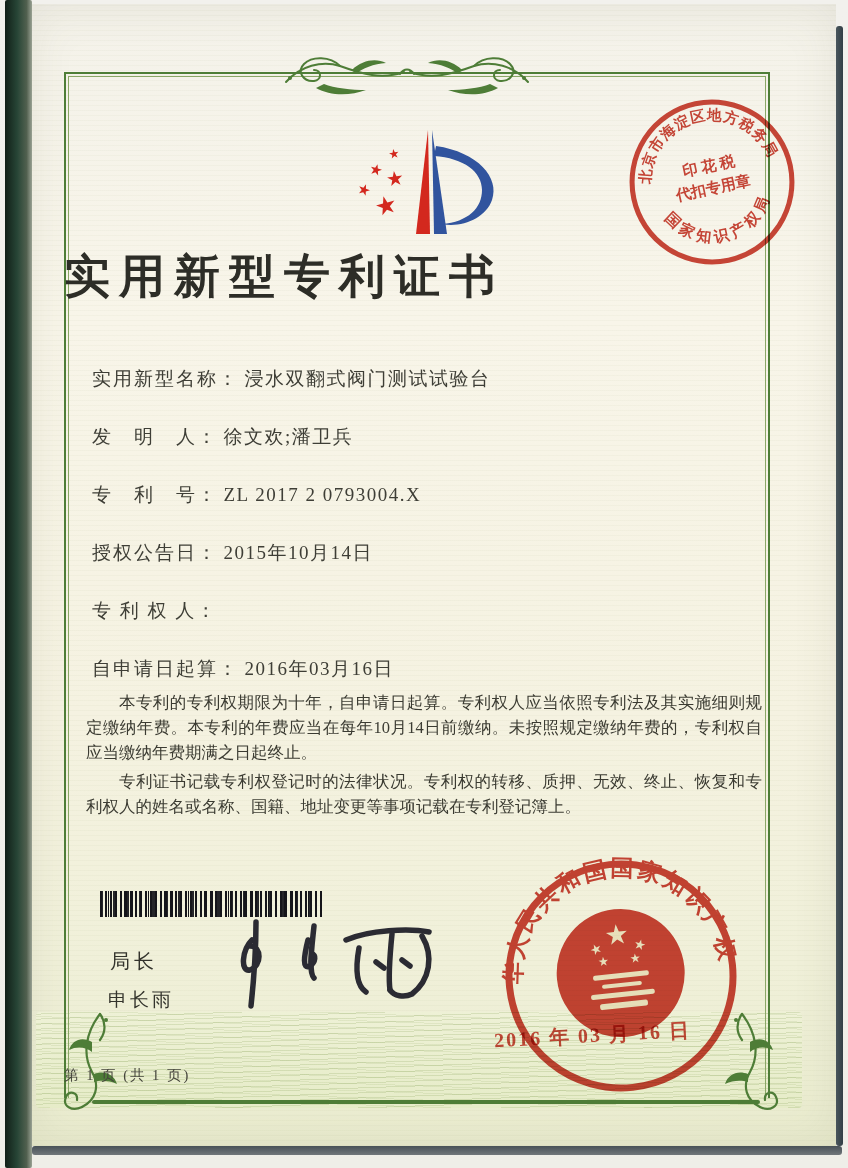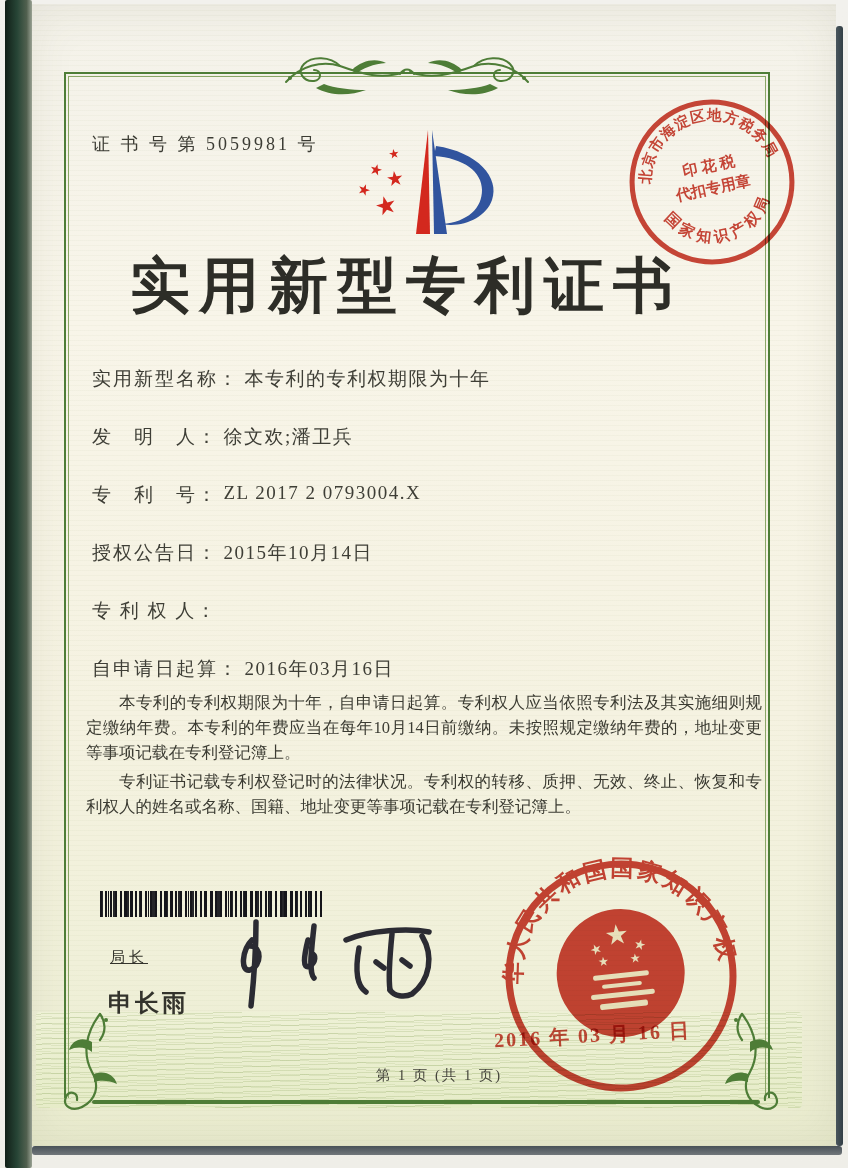--- a/index.html
+++ b/index.html
@@ -34,44 +34,44 @@
     border-left:2px solid var(--frame-green,#4e7d37);
     border-right:2px solid var(--frame-green,#4e7d37);}
   .frame::before{content:'';position:absolute;left:2px;right:2px;top:2px;bottom:0;
     border-top:1px solid #8aa766;border-left:1px solid #8aa766;border-right:1px solid #8aa766;}
   .bottom-line{position:absolute;left:92px;top:1100px;width:668px;height:4px;
     background:var(--frame-green,#4e7d37);border-radius:2px;}
   .orn{position:absolute;}
   
   .cert-no{position:absolute;left:92px;top:132px;font-size:18px;letter-spacing:3px;color:#3c3c34;}
   .logo{position:absolute;left:340px;top:130px;width:190px;height:108px;}
-  .title{position:absolute;left:64px;top:246px;width:684px;text-align:center;
-    font-size:60px;font-weight:600;letter-spacing:9px;color:#2d2d27;}
-  .field{position:absolute;left:92px;display:flex;font-size:19px;color:#3e3e36;letter-spacing:1.5px;}
+  .title{position:absolute;left:64px;top:246px;width:684px;
+    font-size:46px;font-weight:600;letter-spacing:9px;color:#2d2d27;}
+  .field{position:absolute;left:92px;display:flex;font-size:19px;color:#3e3e36;letter-spacing:1.5px;align-items:center;}
   .field .lab{letter-spacing:2px;}
   .field .val{margin-left:6px;}
   .f0{top:366px}.f1{top:424px}.f2{top:482px}.f3{top:540px}.f4{top:598px}.f5{top:656px}
   .paras{position:absolute;left:86px;top:690px;width:676px;}
   .paras p{margin:0 0 4px 0;font-size:16.5px;line-height:25px;text-align:justify;
     text-indent:2em;color:#3b3b32;}
   .barcode{position:absolute;left:100px;top:891px;width:222px;height:26px;
     background-image:
       repeating-linear-gradient(90deg,#15151a 0 2px,transparent 2px 5px),
       repeating-linear-gradient(90deg,#15151a 0 1px,transparent 1px 8px),
       repeating-linear-gradient(90deg,rgba(20,20,26,.92) 0 3px,transparent 3px 13px);}
-  .signer-title{position:absolute;left:110px;top:948px;font-size:15px;letter-spacing:4px;color:#33332c;text-decoration:underline;}
-  .signer-name{position:absolute;left:108px;top:987px;font-size:24px;letter-spacing:3px;color:#33332c;font-weight:bold;}
+  .signer-title{position:absolute;left:110px;top:948px;font-size:20px;letter-spacing:4px;color:#33332c;}
+  .signer-name{position:absolute;left:108px;top:987px;font-size:19px;letter-spacing:3px;color:#33332c;}
   .signature{position:absolute;left:224px;top:916px;width:235px;height:100px;}
   .main-seal{position:absolute;left:500px;top:855px;width:242px;height:242px;
     transform:rotate(-6deg);mix-blend-mode:multiply;opacity:.93;}
   .seal-date{position:absolute;left:494px;top:1022px;font-size:20px;font-weight:600;
     color:var(--seal-red,#c8382a);letter-spacing:2px;transform:rotate(-3deg);
     mix-blend-mode:multiply;opacity:.9;}
-  .footer{position:absolute;left:64px;top:1066px;width:702px;text-align:center;
-    font-size:14.5px;letter-spacing:2px;color:#45453c;padding-left:24px;}
+  .footer{position:absolute;left:64px;top:1066px;width:702px;text-align:left;
+    font-size:14.5px;letter-spacing:2px;color:#45453c;}
   .tax-stamp{position:absolute;left:626px;top:96px;width:172px;height:172px;
     transform:rotate(-12deg);mix-blend-mode:multiply;opacity:.92;}
   
   .seal-stroke{stroke:var(--seal-red,#c8382a);fill:none;}
   .seal-fill{fill:var(--seal-red,#c8382a);}
   .seal-text{fill:var(--seal-red,#c8382a);font-weight:bold;font-family:"Liberation Serif","DejaVu Serif",serif;}
   .ring-text{font-size:23px;letter-spacing:3px;}
   .stamp-arc{font-size:14.5px;letter-spacing:1px;}
   .stamp-arc-b{font-size:15px;letter-spacing:4px;}
   .stamp-center{font-size:15px;}
@@ -118,42 +118,41 @@
         <path d="M50,62 C60,58 70,62 73,72 C65,68 56,68 50,70 Z" class="green-fill" stroke="none"></path>
         <path d="M56,2 C62,10 62,20 56,28"></path>
         <circle cx="62" cy="8" r="2" class="green-fill" stroke="none"></circle>
       </g>
     </g>
   </svg>
   <svg class="orn" style="left:698px;top:1012px" width="100" height="100" viewBox="0 0 100 100">
     <use href="#cornfl" transform="translate(100,0) scale(-1,1)" class="green-stroke" stroke-width="2.2"></use>
   </svg>
 
-  <div class="cert-no">证 书 号 第 5059981 号</div>
 
   <svg class="logo" viewBox="0 0 190 108">
     <defs>
       <polygon id="star" points="0,-1 0.225,-0.309 0.951,-0.309 0.363,0.118 0.588,0.809 0,0.382 -0.588,0.809 -0.363,0.118 -0.951,-0.309 -0.225,-0.309"></polygon>
     </defs>
     <polygon class="logo-red" points="88,0 76,104 90,104"></polygon>
     <polygon class="logo-blue" points="92,0 94,104 107,104"></polygon>
     <path class="logo-blue" d="M96,16 C138,22 160,48 152,70 C146,88 122,98 102,94 C128,92 142,78 142,60 C142,42 124,28 94,26 Z"></path>
     <use href="#star" transform="translate(54,24) scale(5) rotate(-10)" class="logo-red"></use>
     <use href="#star" transform="translate(36,40) scale(6) rotate(15)" class="logo-red"></use>
     <use href="#star" transform="translate(55,49) scale(8) rotate(-8)" class="logo-red"></use>
     <use href="#star" transform="translate(24,60) scale(6) rotate(20)" class="logo-red"></use>
     <use href="#star" transform="translate(46,76) scale(10) rotate(-15)" class="logo-red"></use>
   </svg>
 
   <div class="title">实用新型专利证书</div>
 
   <div class="field f0">
     <span class="lab">实用新型名称</span>
       <span>：</span>
-      <span class="val">本专利的专利权期限为十年</span>
+      <span class="val">浸水双翻式阀门测试试验台</span>
   </div>
   <div class="field f1">
     <span class="lab">发　明　人</span>
       <span>：</span>
       <span class="val">徐文欢;潘卫兵</span>
   </div>
   <div class="field f2">
     <span class="lab">专　利　号</span>
       <span>：</span>
       <span class="val">ZL 2017 2 0793004.X</span>
@@ -167,21 +166,21 @@
     <span class="lab">专 利 权 人</span>
       <span>：</span>
   </div>
   <div class="field f5">
     <span class="lab">自申请日起算</span>
       <span>：</span>
       <span class="val">2016年03月16日</span>
   </div>
 
   <div class="paras">
-    <p>本专利的专利权期限为十年，自申请日起算。专利权人应当依照专利法及其实施细则规定缴纳年费。本专利的年费应当在每年10月14日前缴纳。未按照规定缴纳年费的，地址变更等事项记载在专利登记簿上。</p>
+    <p>本专利的专利权期限为十年，自申请日起算。专利权人应当依照专利法及其实施细则规定缴纳年费。本专利的年费应当在每年10月14日前缴纳。未按照规定缴纳年费的，专利权自应当缴纳年费期满之日起终止。</p>
     <p>专利证书记载专利权登记时的法律状况。专利权的转移、质押、无效、终止、恢复和专利权人的姓名或名称、国籍、地址变更等事项记载在专利登记簿上。</p>
   </div>
 
   <div class="barcode"></div>
 
   <div class="signer-title">局长</div>
   <div class="signer-name">申长雨</div>
   <svg class="signature" viewBox="0 0 235 100">
     <g class="sig-stroke">
       <path d="M28,24 C18,34 16,56 26,54 C38,50 38,30 26,30"></path>

